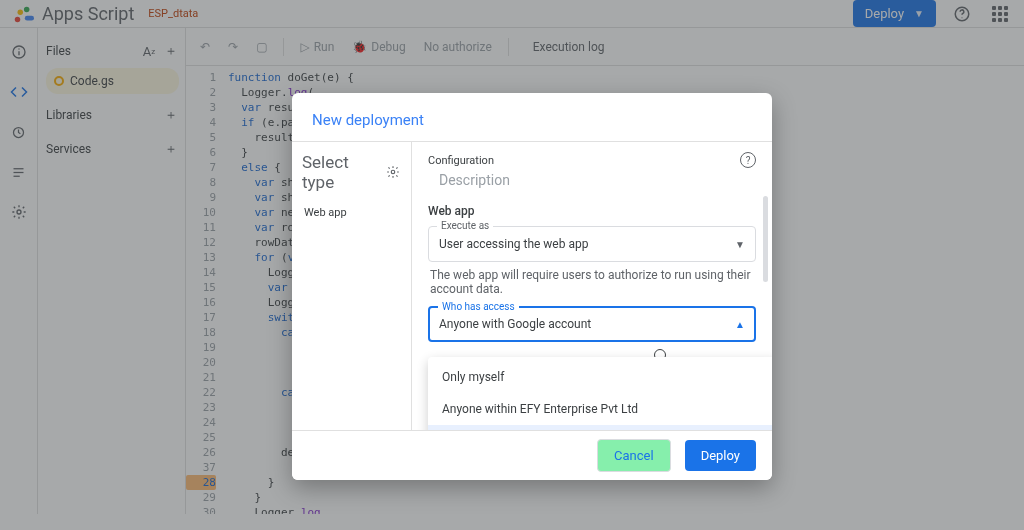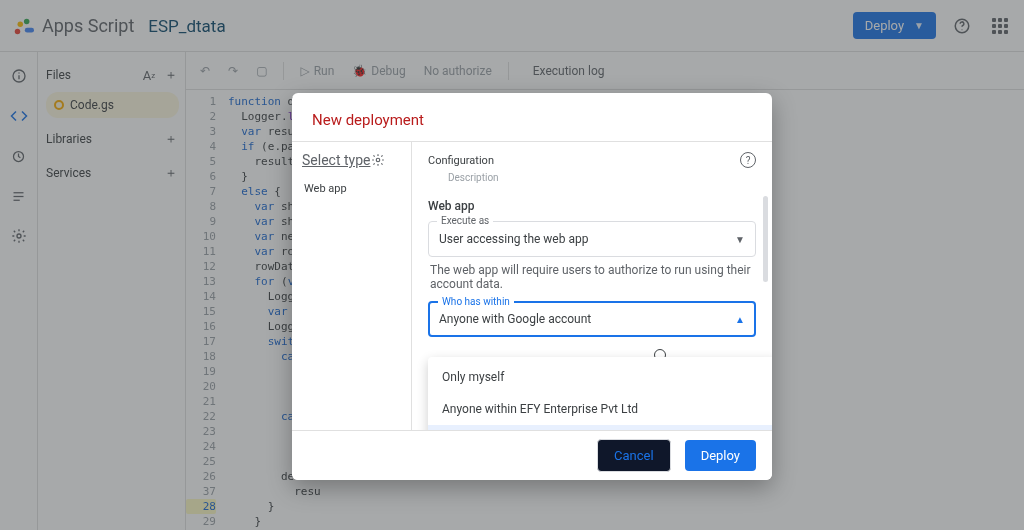--- a/index.html
+++ b/index.html
@@ -1,22 +1,22 @@
 <!DOCTYPE html>
 <html><head>
 <meta charset="utf-8">
 <style>
   * { box-sizing: border-box; margin: 0; padding: 0; }
   html, body { width: 1024px; height: 530px; font-family: "Google Sans", Roboto, Arial, sans-serif; overflow: hidden; background:#fff; color:#3c4043;}
   
-  .topbar { height:52px; border-bottom:1px solid #e0e0e0; display:flex; align-items:center; padding:0 12px; background:#fff; }
+  .topbar { height:28px; border-bottom:1px solid #e0e0e0; display:flex; align-items:center; padding:0 12px; background:#fff; }
   .logo { width:22px; height:22px; display:inline-flex; align-items:center; justify-content:center; margin-right:8px;}
   .logo svg { width:22px; height:22px; }
   .app-name { font-size:18px; color:#5f6368; margin-right:14px;}
-  .proj-name { font-size:17px; color:#0c4a6e; }
+  .proj-name { font-size:11px; color:#c2410c; }
   .top-spacer { flex:1; }
   .deploy-btn { background:#1a73e8; color:#fff; font-size:13px; padding:6px 12px; border-radius:4px; display:flex; align-items:center; gap:10px; cursor:pointer;}
   .deploy-btn .arrow { font-size:10px; opacity:.9;}
   .help-icon, .apps-icon { width:24px;height:24px;display:flex;align-items:center;justify-content:center;margin-left:14px;cursor:pointer;color:#5f6368;}
   .apps-grid { display:grid;grid-template-columns:repeat(3,4px);grid-template-rows:repeat(3,4px);gap:2px;}
   .apps-grid span{background:#5f6368;width:4px;height:4px;border-radius:1px;}
   
   .main { display:flex; height:calc(530px - 44px); }
   .rail { width:38px; border-right:1px solid #e0e0e0; display:flex; flex-direction:column; align-items:center; padding-top:14px; gap:20px; color:#5f6368;}
   .rail .icon { width:20px; height:20px; display:flex; align-items:center; justify-content:center; font-size:15px; cursor:pointer;}
@@ -30,56 +30,56 @@
   .file-dot{width:10px;height:10px;border:2px solid #f9ab00;border-radius:50%;}
   
   .editor-area{flex:1;display:flex;flex-direction:column;overflow:hidden;}
   .toolbar{height:38px;border-bottom:1px solid #e0e0e0;display:flex;align-items:center;padding:0 8px;font-size:12px;color:#9aa0a6;gap:6px;}
   .toolbar .tbtn{padding:3px 6px;display:flex;align-items:center;gap:4px;}
   .toolbar .sep{width:1px;height:18px;background:#e0e0e0;margin:0 4px;}
   .toolbar .exec{color:#5f6368;margin-left:8px;}
   .code-wrap{flex:1;display:flex;overflow:hidden;font-family:Menlo,Consolas,monospace;font-size:11px;line-height:15px;background:#fff;}
   .gutter{width:36px;text-align:right;padding:4px 6px 4px 0;color:#9aa0a6;background:#fff;user-select:none;}
   .gutter .num{height:15px;}
-  .gutter .hl{background:#fef9c3;color:#1967d2;font-weight:500;border-radius:2px;}
+  .gutter .hl{background:#fdba74;color:#1967d2;font-weight:500;border-radius:2px;}
   .code{flex:1;padding:4px 0 4px 6px;white-space:pre;color:#3c4043;overflow:hidden;}
   .kw{color:#1967d2;}
   .num2{color:#c5221f;}
   .ident{color:#3c4043;}
   .fn{color:#8430ce;}
   
   .scrim{position:absolute;inset:0;background:rgba(60,64,67,.45);}
   .modal{position:absolute;left:292px;top:93px;width:480px;height:387px;background:#fff;border-radius:6px;box-shadow:0 8px 24px rgba(0,0,0,.3);display:flex;flex-direction:column;overflow:hidden;}
-  .m-title{padding:18px 20px 12px 20px;font-size:15px;color:#b91c1c;border-bottom:1px solid #e0e0e0;}
+  .m-title{padding:18px 20px 12px 20px;font-size:15px;color:#3b82f6;border-bottom:1px solid #e0e0e0;}
   .m-body{flex:1;display:flex;overflow:hidden;}
   .m-left{width:120px;border-right:1px solid #e0e0e0;padding:10px 10px;}
-  .m-left-head{display:flex;align-items:center;font-size:14px;color:#5f6368;margin-bottom:10px;text-decoration:underline;}
+  .m-left-head{display:flex;align-items:center;font-size:17px;color:#5f6368;margin-bottom:10px;}
   .gear{width:16px;height:16px;display:flex;align-items:center;justify-content:center;font-size:12px;color:#5f6368;}
   .m-left-item{font-size:11px;color:#3c4043;padding:4px 2px;}
   .m-right{flex:1;padding:10px 16px 13px 16px;display:flex;flex-direction:column;font-size:12px;position:relative;}
   .m-right-head{display:flex;align-items:center;justify-content:space-between;font-size:11px;color:#3c4043;margin-bottom:4px;}
   .help2{width:16px;height:16px;border:1px solid #5f6368;border-radius:50%;display:flex;align-items:center;justify-content:center;font-size:10px;color:#5f6368;}
-  .desc-label{font-size:10px;color:#9aa0a6;margin:0 0 4px 20px;}
+  .desc-label{font-size:14px;color:#9aa0a6;margin:0 0 4px 11px;}
   .textin{width:100%;border:1px solid #dadce0;border-radius:4px;padding:10px 10px;font-size:12px;color:#5f6368;}
   .sec-title{font-size:12px;color:#3c4043;font-weight:500;margin:12px 0 8px 0;}
   .outlined{position:relative;border:1px solid #dadce0;border-radius:4px;padding:10px 10px;font-size:12px;color:#3c4043;display:flex;align-items:center;justify-content:space-between;}
   .outlined .float{position:absolute;top:-7px;left:8px;background:#fff;padding:0 4px;font-size:10px;color:#5f6368;}
   .outlined.active{border:2px solid #1a73e8;padding:9px 9px;}
   .outlined.active .float{color:#1a73e8;}
   .chev{font-size:10px;color:#5f6368;}
   .chev.blue{color:#1a73e8;}
   .hint{font-size:12px;color:#5f6368;margin:6px 2px 10px 2px;}
   .dropdown{position:absolute;left:16px;top:215px;width:350px;background:#fff;box-shadow:0 4px 12px rgba(0,0,0,.2);border-radius:4px;padding:4px 0;z-index:5;}
   .dropdown .opt{padding:9px 14px;font-size:12px;color:#3c4043;cursor:pointer;}
   .dropdown .opt.sel{background:#e8f0fe;}
   .cursor{position:absolute;left:242px;top:207px;width:12px;height:12px;border:1.5px solid #3c4043;border-radius:50%;}
   .cursor:after{content:"";position:absolute;left:4px;top:10px;width:1.5px;height:5px;background:#3c4043;}
   .m-foot{height:50px;border-top:1px solid #e0e0e0;display:flex;align-items:center;justify-content:flex-end;gap:14px;padding:0 16px;background:#fff;}
   .btn{font-size:13px;padding:8px 16px;border-radius:4px;cursor:pointer;}
-  .btn.ghost{border:1px solid #dadce0;background:#0f172a;color:#1a73e8;}
+  .btn.ghost{border:1px solid #dadce0;background:#86efac;color:#1a73e8;}
   .btn.primary{background:#1a73e8;color:#fff;}
   .scrollthumb{position:absolute;right:4px;top:54px;width:5px;height:86px;background:#dadce0;border-radius:3px;}
 </style>
 </head>
 <body>
 
 <div class="topbar">
   <span class="logo">
     <svg viewBox="0 0 24 24">
         <circle cx="6" cy="18" r="3" fill="#ea4335"></circle>
@@ -253,21 +253,21 @@
       </div>
       <div class="desc-label">Description</div>
       <div class="sec-title">Web app</div>
       <div class="outlined">
         <span class="float">Execute as</span>
         <span>User accessing the web app</span>
         <span class="chev">▼</span>
       </div>
       <div class="hint">The web app will require users to authorize to run using their account data.</div>
       <div class="outlined active">
-        <span class="float">Who has within</span>
+        <span class="float">Who has access</span>
         <span>Anyone with Google account</span>
         <span class="chev blue">▲</span>
       </div>
 
       <div class="cursor"></div>
 
       <div class="dropdown">
         <div class="opt">Only myself</div>
         <div class="opt">Anyone within EFY Enterprise Pvt Ltd</div>
         <div class="opt sel">Anyone with Google account</div>

